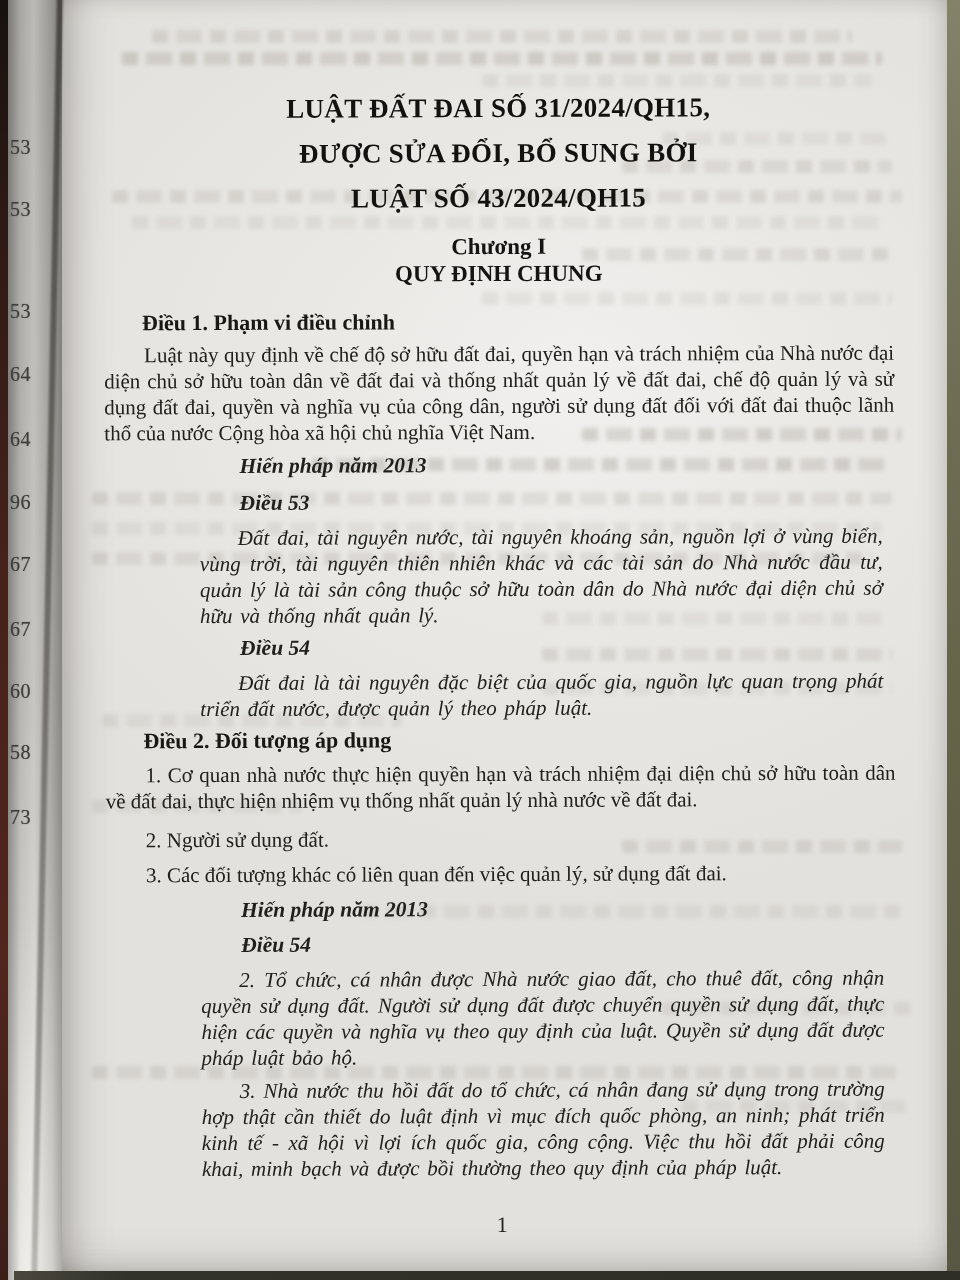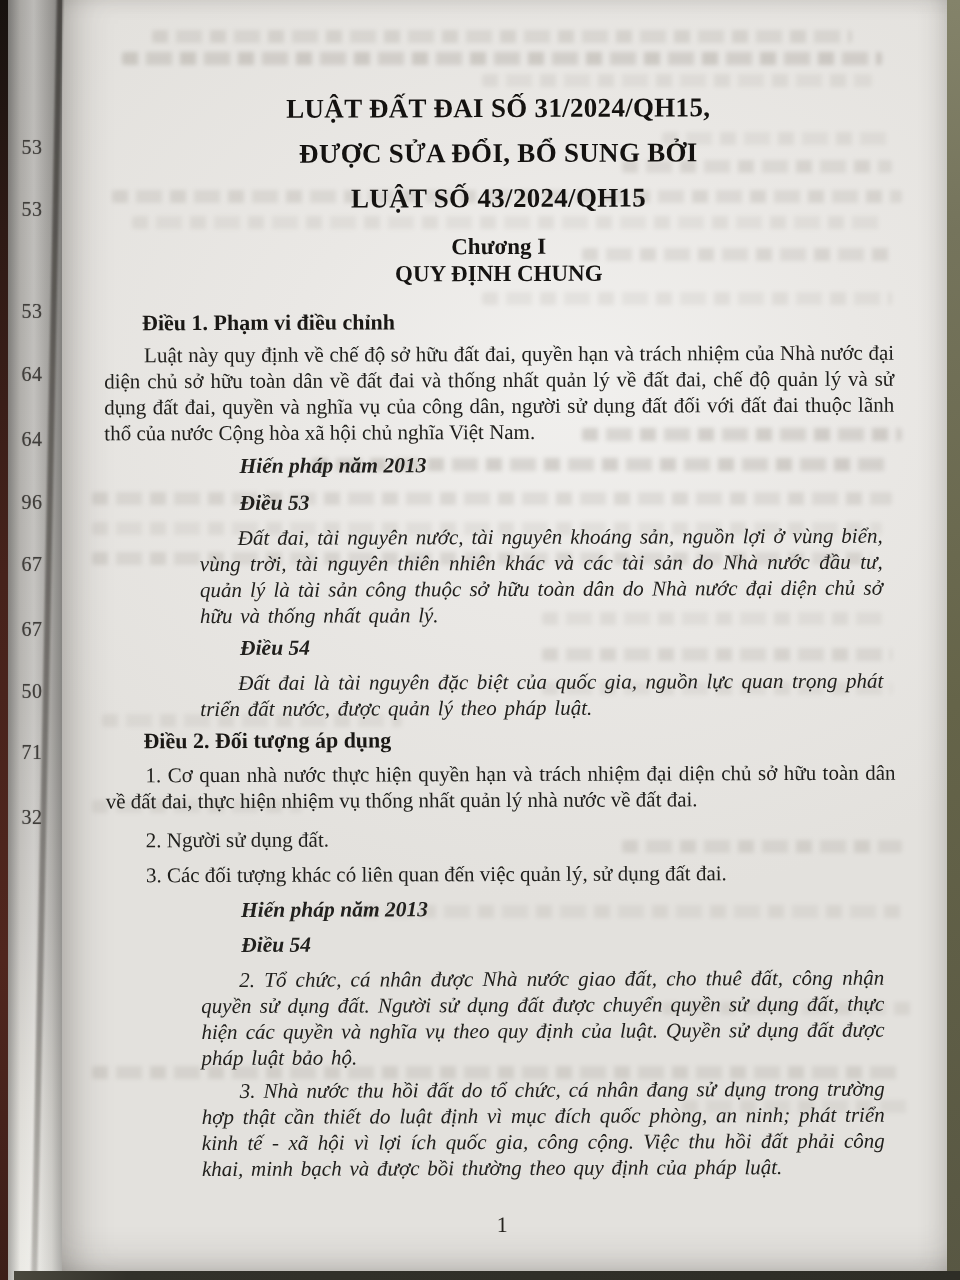--- a/index.html
+++ b/index.html
@@ -13,21 +13,21 @@
     position:absolute;left:0;top:0;width:14px;height:100%;z-index:1;
     background:linear-gradient(180deg,#17120f 0%,#2e1a15 18%,#46221b 45%,#50261e 75%,#3c1e18 100%);
   }
   .page-stack{
     position:absolute;left:8px;top:0;width:56px;height:100%;z-index:2;
     background:
       linear-gradient(90deg,rgba(0,0,0,.28) 0%,rgba(0,0,0,0) 22%,rgba(255,255,255,.22) 46%,rgba(0,0,0,.10) 78%,rgba(0,0,0,.30) 100%),
       linear-gradient(180deg,#a9a7a3 0%,#b2b0ac 35%,#b8b6b2 55%,#c8c6c2 72%,#dddbd6 86%,#ecebe6 100%);
   }
   .edge-num{
-    position:absolute;left:2px;width:44px;text-align:center;
+    position:absolute;left:2px;width:44px;text-align:left;
     font-size:20px;color:#403e3b;letter-spacing:.5px;
     text-shadow:0 0 1px rgba(64,62,59,.6);
   }
   .stack-gap{
     position:absolute;left:57px;top:-8px;width:6px;height:1300px;z-index:4;
     background:linear-gradient(180deg,rgba(40,37,33,.62) 0%,rgba(58,54,49,.55) 45%,rgba(70,66,60,.45) 80%,rgba(90,86,80,.35) 100%);
     transform:rotate(1.15deg);transform-origin:50% 0;
     filter:blur(1px);border-radius:3px;
   }
   .right-edge{
@@ -95,23 +95,23 @@
 
   <div class="page-stack">
     <span class="edge-num" style="top:136px">53</span>
     <span class="edge-num" style="top:198px">53</span>
     <span class="edge-num" style="top:300px">53</span>
     <span class="edge-num" style="top:363px">64</span>
     <span class="edge-num" style="top:428px">64</span>
     <span class="edge-num" style="top:491px">96</span>
     <span class="edge-num" style="top:553px">67</span>
     <span class="edge-num" style="top:618px">67</span>
-    <span class="edge-num" style="top:680px">50</span>
-    <span class="edge-num" style="top:741px">71</span>
-    <span class="edge-num" style="top:806px">32</span>
+    <span class="edge-num" style="top:680px">60</span>
+    <span class="edge-num" style="top:741px">58</span>
+    <span class="edge-num" style="top:806px">73</span>
   </div>
 
   <div class="stack-gap"></div>
   <div class="right-edge"></div>
   <div class="bottom-edge"></div>
 
   <div class="page">
 
     <div class="ghost" style="top:30px;left:90px;width:700px"></div>
     <div class="ghost strong" style="top:52px;left:60px;width:760px"></div>

